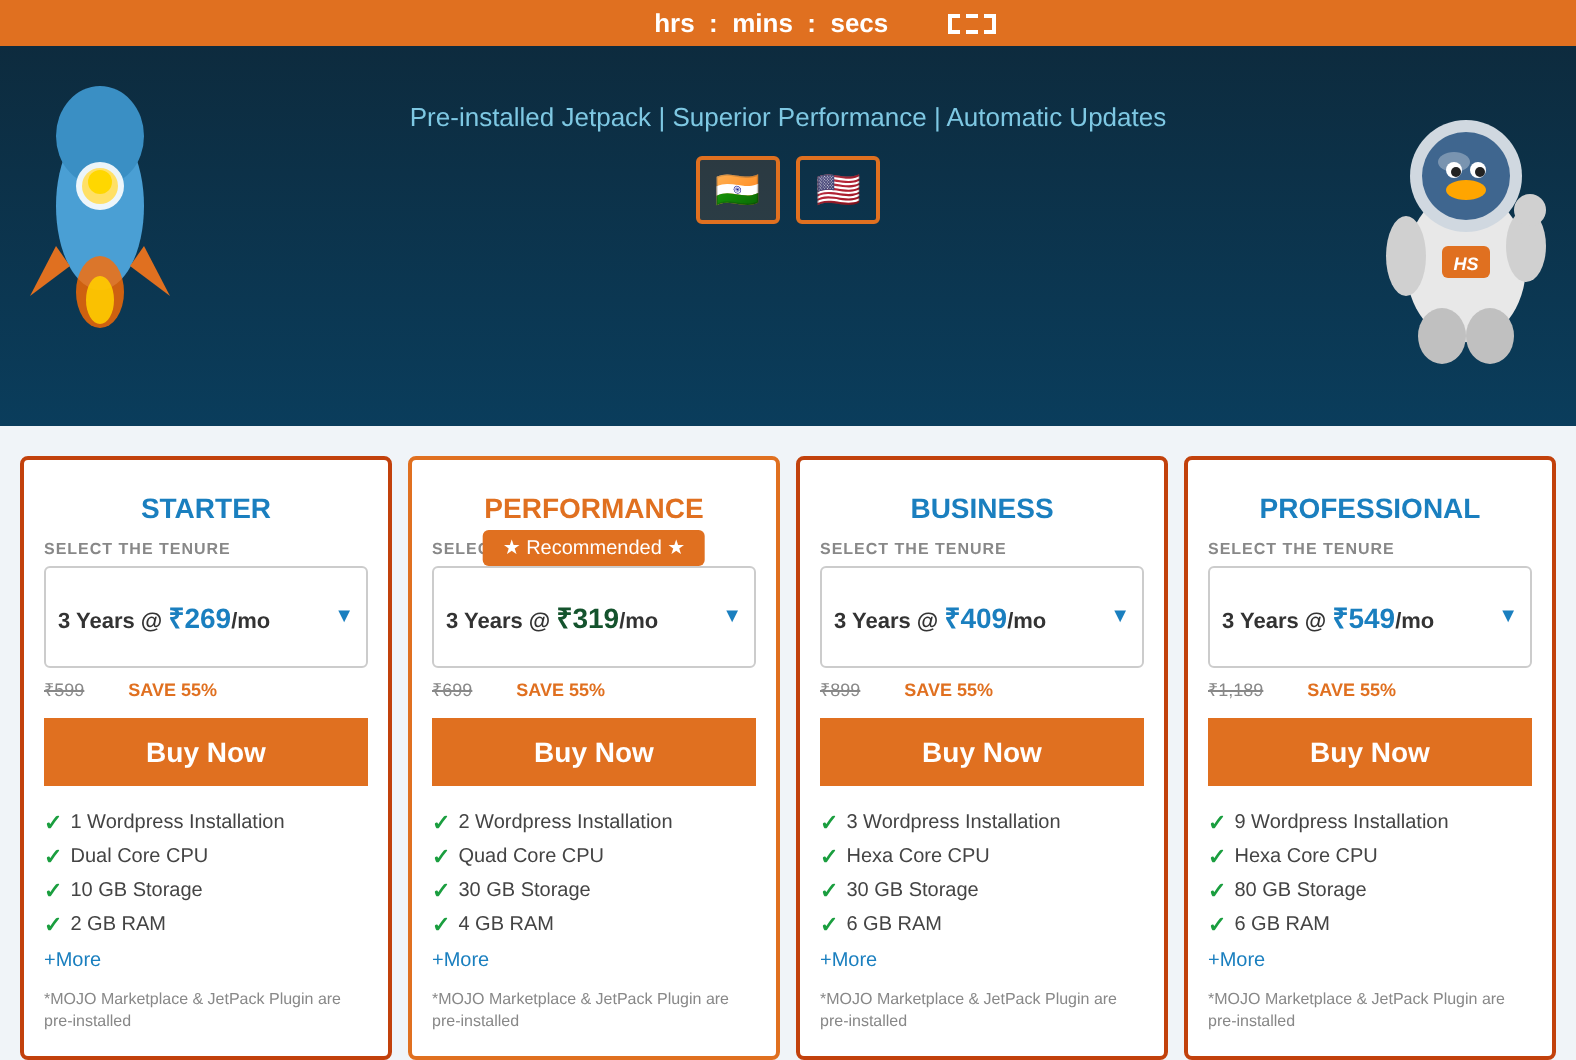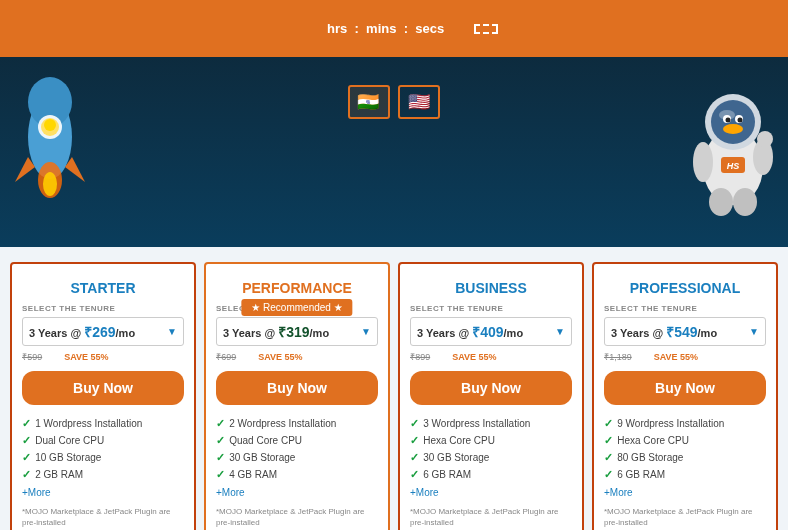--- a/index.html
+++ b/index.html
@@ -12,21 +12,21 @@
     }
 
     
     .top-banner {
       background: #e07020;
       color: white;
       display: flex;
       align-items: center;
       justify-content: center;
       gap: 30px;
-      padding: 21px 15px;
+      padding: 4px 15px;
       font-size: 13px;
       font-weight: bold;
     }
     .top-banner .coupon-box {
       border: 2px dashed white;
       padding: 3px 10px;
       font-size: 12px;
       font-weight: bold;
     }
 
@@ -122,21 +122,21 @@
       letter-spacing: 0.5px;
       font-weight: bold;
       margin-bottom: 4px;
     }
     .tenure-select {
       display: flex;
       align-items: center;
       justify-content: space-between;
       border: 1px solid #ccc;
       border-radius: 3px;
-      padding: 4px 6px;
+      padding: 15px 6px;
       font-size: 11px;
       color: #333;
       cursor: pointer;
       background: white;
       margin-bottom: 4px;
     }
     .tenure-select .price-text { font-weight: bold; color: #333; }
     .tenure-select .price-text .amt { color: #1a7fbf; font-size: 14px; }
     .plan-card.recommended .tenure-select .price-text .amt { color: #14532d; }
     .tenure-select .chevron { color: #1a7fbf; font-size: 10px; }
@@ -152,21 +152,21 @@
     .savings-row .save { color: #e07020; font-weight: bold; text-align: right; }
     .buy-btn {
       display: block;
       width: 100%;
       background: #e07020;
       color: white;
       border: none;
       padding: 9px;
       font-size: 14px;
       font-weight: bold;
-      border-radius: 12px;
+      border-radius: 0;
       cursor: pointer;
       margin-bottom: 10px;
     }
     .features-list {
       list-style: none;
       font-size: 10px;
       color: #444;
     }
     .features-list li {
       padding: 2px 0;
@@ -272,20 +272,27 @@
 
       <ellipse cx="38" cy="135" rx="12" ry="14" fill="#c0c0c0"></ellipse>
       <ellipse cx="62" cy="135" rx="12" ry="14" fill="#c0c0c0"></ellipse>
 
       <rect x="38" y="90" width="24" height="16" rx="3" fill="#e07020"></rect>
       <text x="50" y="102" text-anchor="middle" fill="white" font-size="9" font-weight="bold">HS</text>
     </svg>
   </div>
 
   <h1></h1>
+  <div class="tagline">
+    <span>Pre-installed Jetpack</span>
+    <span> | </span>
+    <span>Superior Performance</span>
+    <span> | </span>
+    <span>Automatic Updates</span>
+  </div>
   <div class="select-label"></div>
   <div class="flag-selector">
     <button class="flag-btn active">🇮🇳</button>
     <button class="flag-btn">🇺🇸</button>
   </div>
 </div>
 
 <div class="pricing-section">
   <div class="pricing-grid" id="pricing-grid">
 

